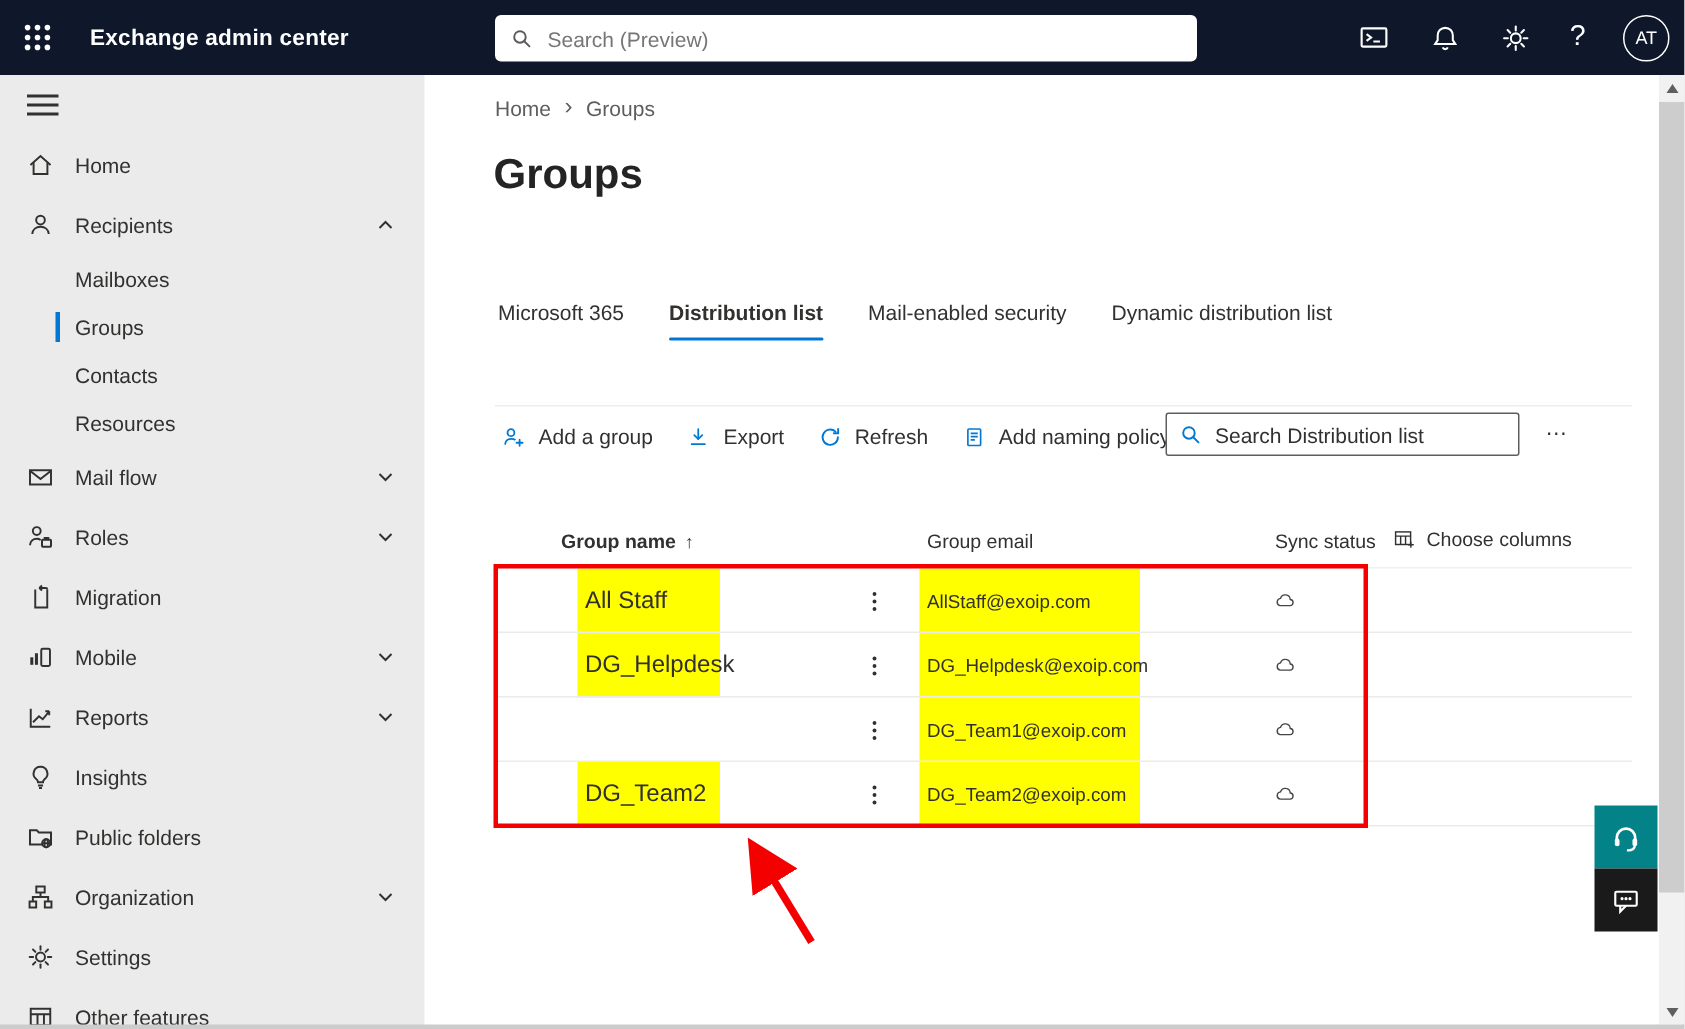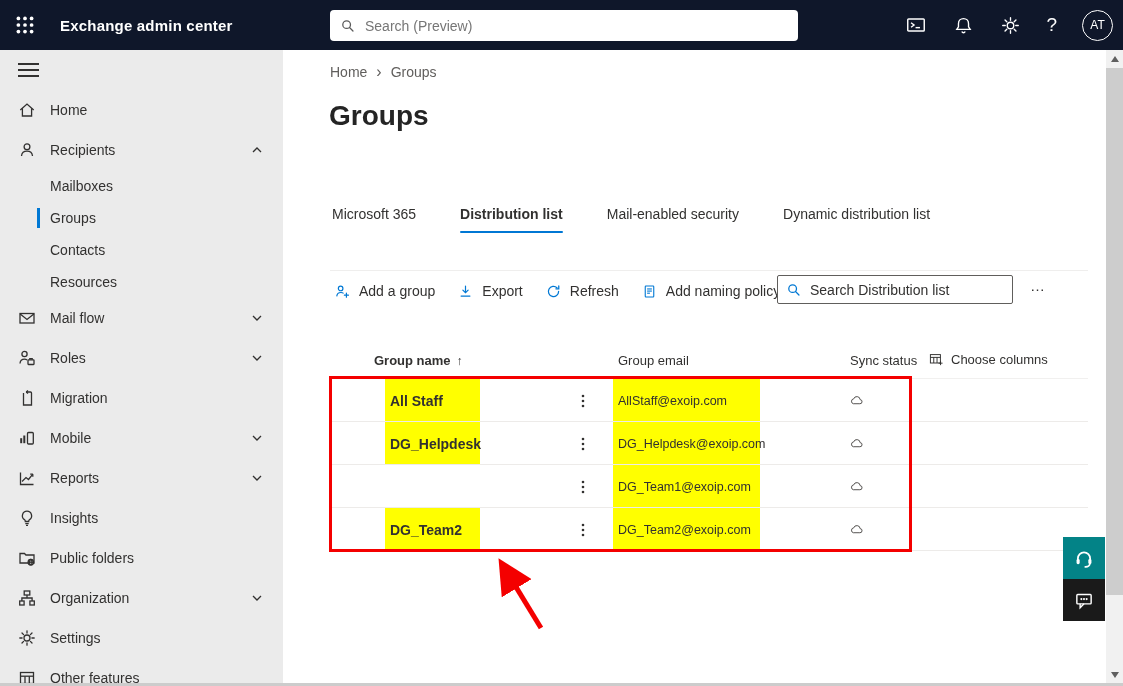--- a/index.html
+++ b/index.html
@@ -32,21 +32,21 @@
   .nav-item.selected .nlabel { color:#323130; }
   .nav-item.selected::before { content:""; position:absolute; left:37px; top:6px; width:3px; height:20px; background:#0078d4; }
 
   
   .content { position:absolute; left:283px; top:50px; width:823px; bottom:0; background:#fff; }
   .breadcrumb { position:absolute; left:47px; top:13px; font-size:14px; color:#605e5c; display:flex; align-items:center; gap:9px; }
   .breadcrumb .bc-link { cursor:pointer; }
   .breadcrumb .bc-sep { font-size:16px; color:#605e5c; }
   .page-title { position:absolute; left:46px; top:50px; font-size:28px; font-weight:700; color:#242424; }
 
-  .tabs { position:absolute; left:49px; top:156px; display:flex; gap:44px; }
+  .tabs { position:absolute; left:49px; top:150px; display:flex; gap:30px; }
   .tab { font-size:14px; color:#323130; padding-bottom:11px; cursor:pointer; position:relative; }
   .tab.active { font-weight:700; }
   .tab.active::after { content:""; position:absolute; left:0; right:0; bottom:0; height:2.5px; background:#0077d4; border-radius:2px; }
 
   .toolbar-line { position:absolute; left:47px; right:18px; top:220px; height:1px; background:#efeeed; }
   .toolbar { position:absolute; left:40px; top:221px; height:40px; display:flex; align-items:center; }
   .tool-btn { display:flex; align-items:flex-start; gap:8px; font-size:14px; color:#323130; padding:6px 11px; cursor:pointer; border-radius:2px; }
   .tool-btn svg { width:17px; height:17px; }
   .list-search { position:absolute; left:494px; top:225px; width:236px; height:29px; border:1px solid #605e5c; border-radius:2px; background:#fff; display:flex; align-items:center; padding:0 8px; }
   .list-search input { border:none; outline:none; flex:1; font-size:14px; font-family:inherit; color:#323130; margin-left:8px; background:transparent; }
@@ -59,21 +59,21 @@
   .sort-arrow { font-weight:400; margin-left:6px; font-size:12px; }
   .th-email { position:absolute; left:335px; top:8px; }
   .th-sync { position:absolute; left:567px; top:8px; }
   .choose-cols { position:absolute; left:645px; top:6px; display:flex; align-items:flex-end; gap:7px; cursor:pointer; }
   .thead-line { position:absolute; left:49px; right:18px; bottom:0; height:1px; background:#f1f0ef; }
 
   .rows { position:absolute; left:0; right:0; top:329px; }
   .row { position:relative; height:43px; }
   .row::after { content:""; position:absolute; left:49px; right:18px; bottom:0; height:1px; background:#edebe9; }
   .cell-name { position:absolute; left:102px; top:0; bottom:0; width:95px; background:#ffff00; display:flex; align-items:center; }
-  .cell-name span { font-size:14px; font-weight:700; color:#323130; margin-left:5px; }
+  .cell-name span { font-size:16px; font-weight:400; color:#323130; margin-left:5px; }
   .row-ellipsis { position:absolute; left:290px; top:0; height:43px; width:20px; display:flex; align-items:center; justify-content:center; cursor:pointer; }
   .cell-email { position:absolute; left:330px; top:0; bottom:0; width:147px; background:#ffff00; display:flex; align-items:center; }
   .cell-email span { font-size:12.5px; color:#323130; margin-left:5px; }
   .cell-sync { position:absolute; left:563px; top:0; height:43px; width:20px; display:flex; align-items:center; justify-content:center; }
 
   
   .red-box { position:absolute; left:46px; top:326px; width:583px; height:176px; border:3px solid #f40000; z-index:6; pointer-events:none; }
   .arrow-svg { position:absolute; left:0; top:0; width:823px; height:636px; z-index:6; pointer-events:none; }
 
   

